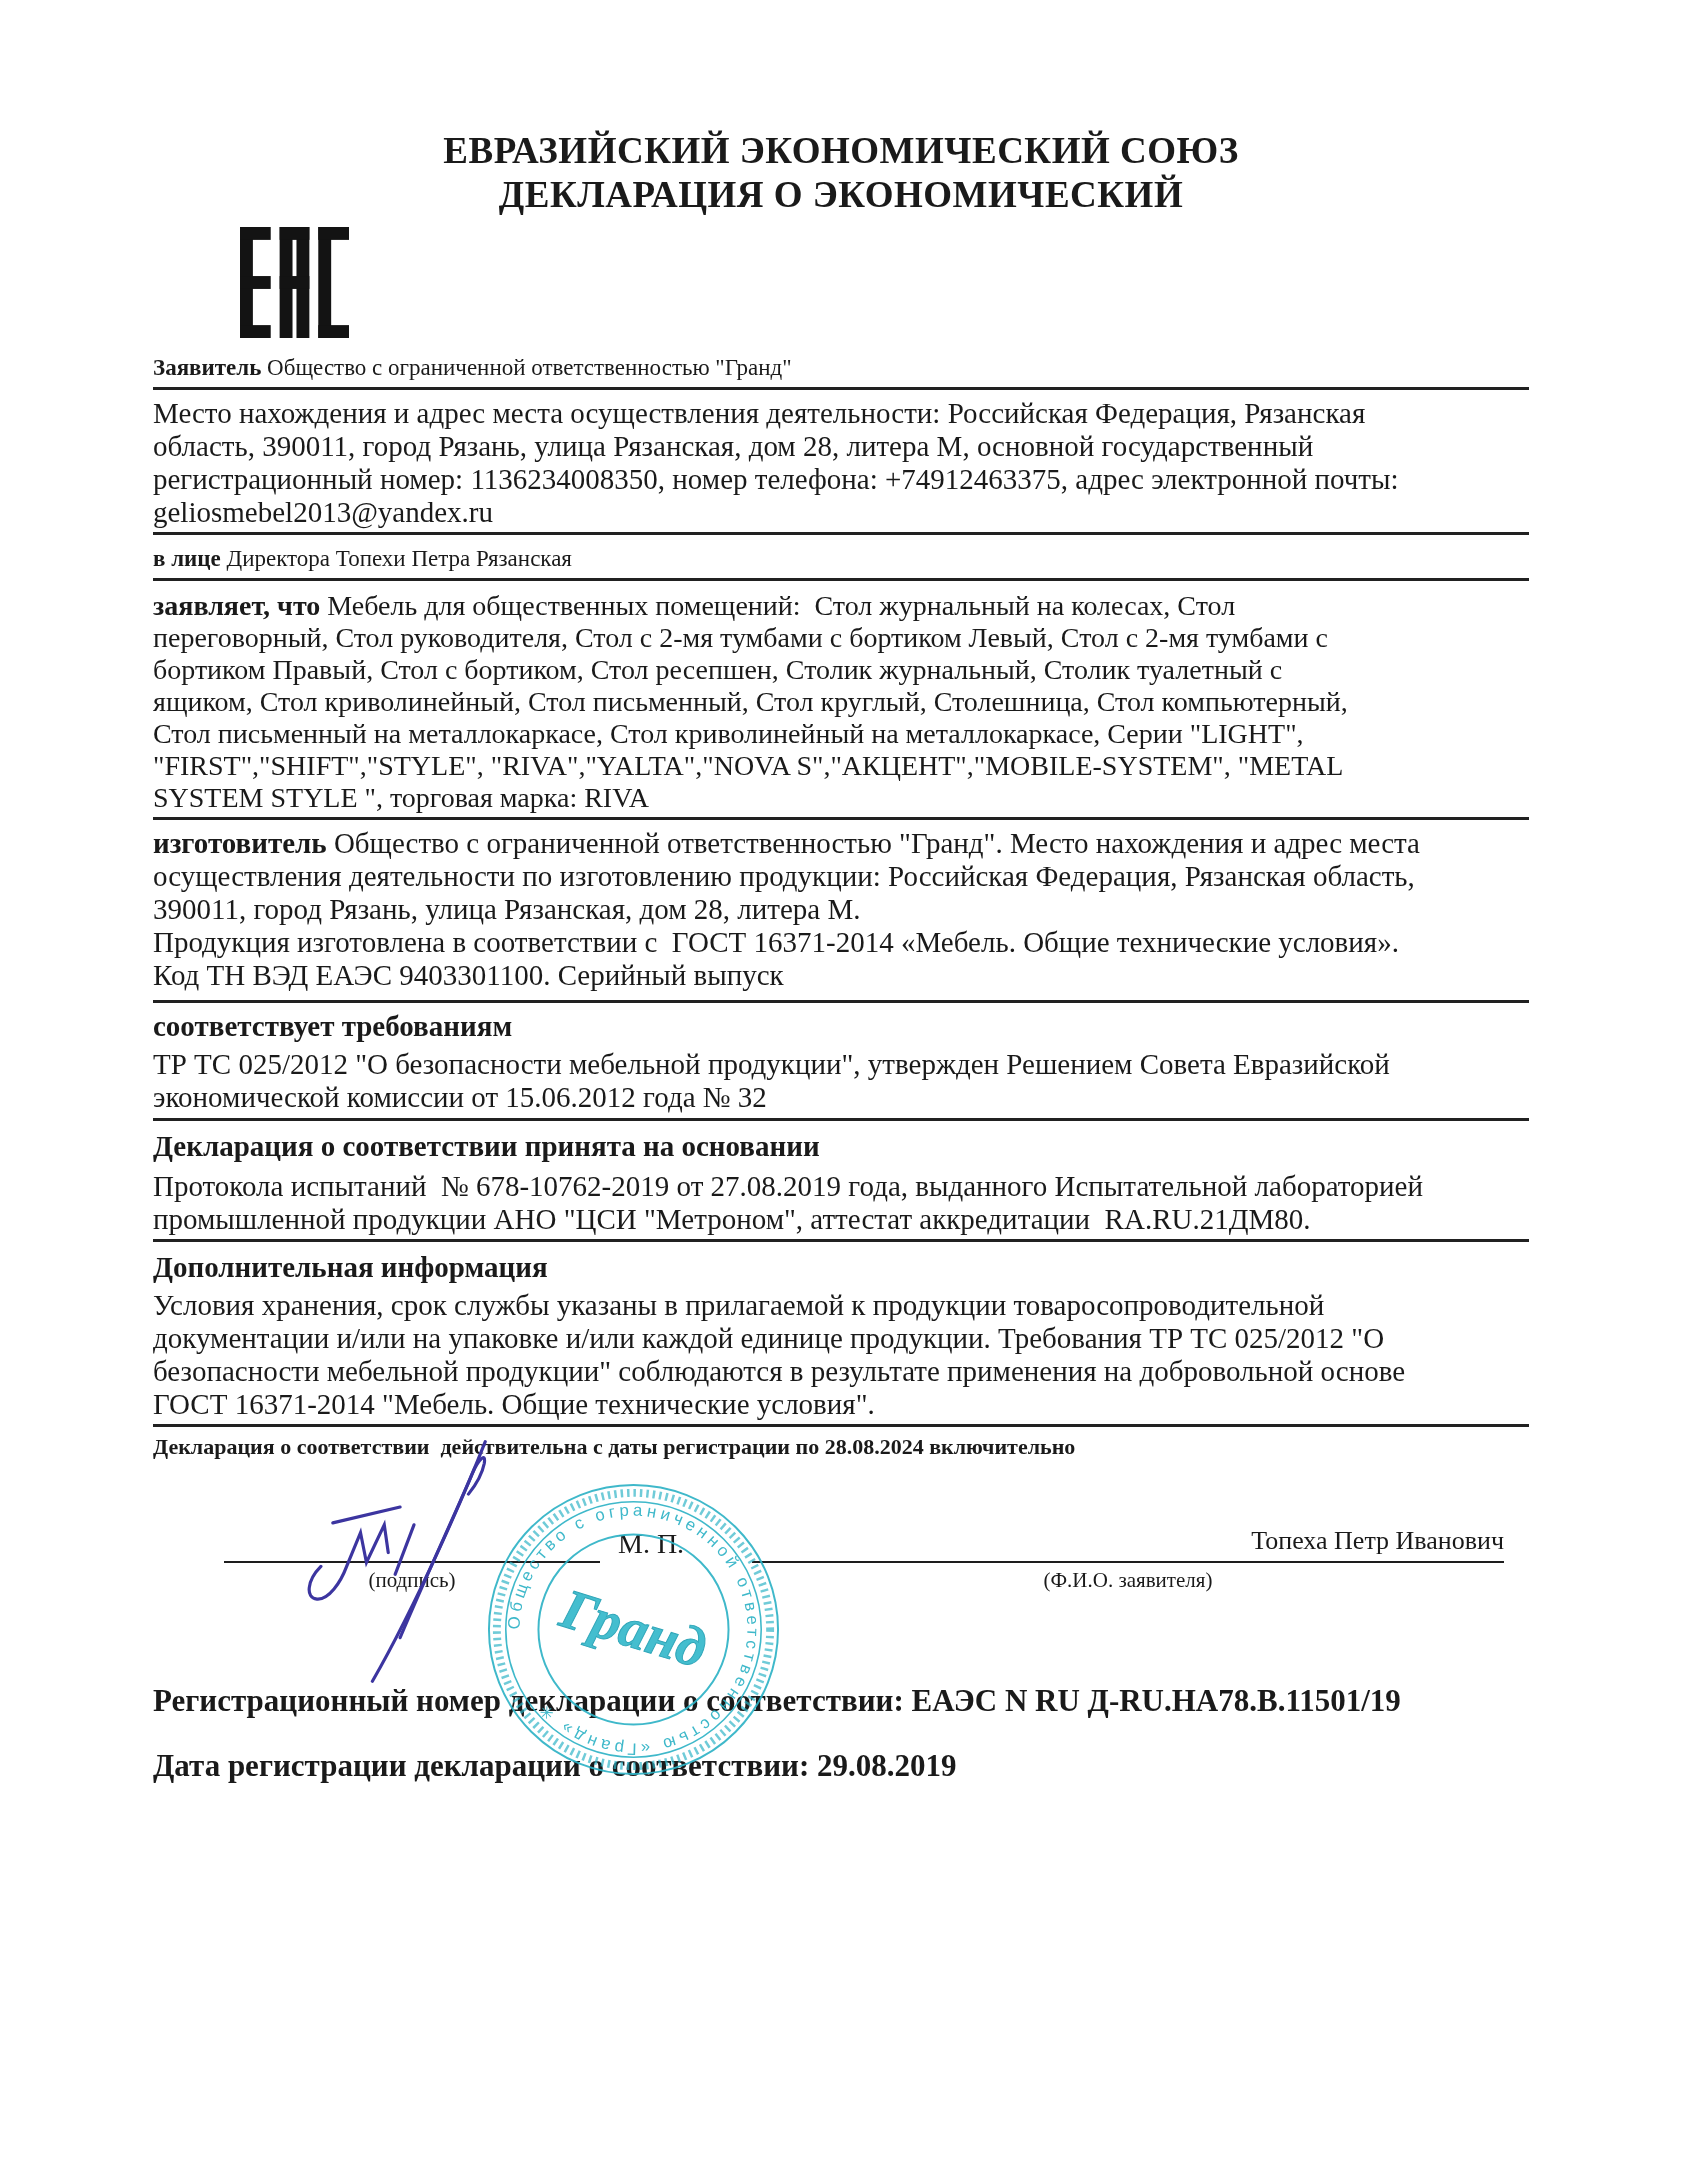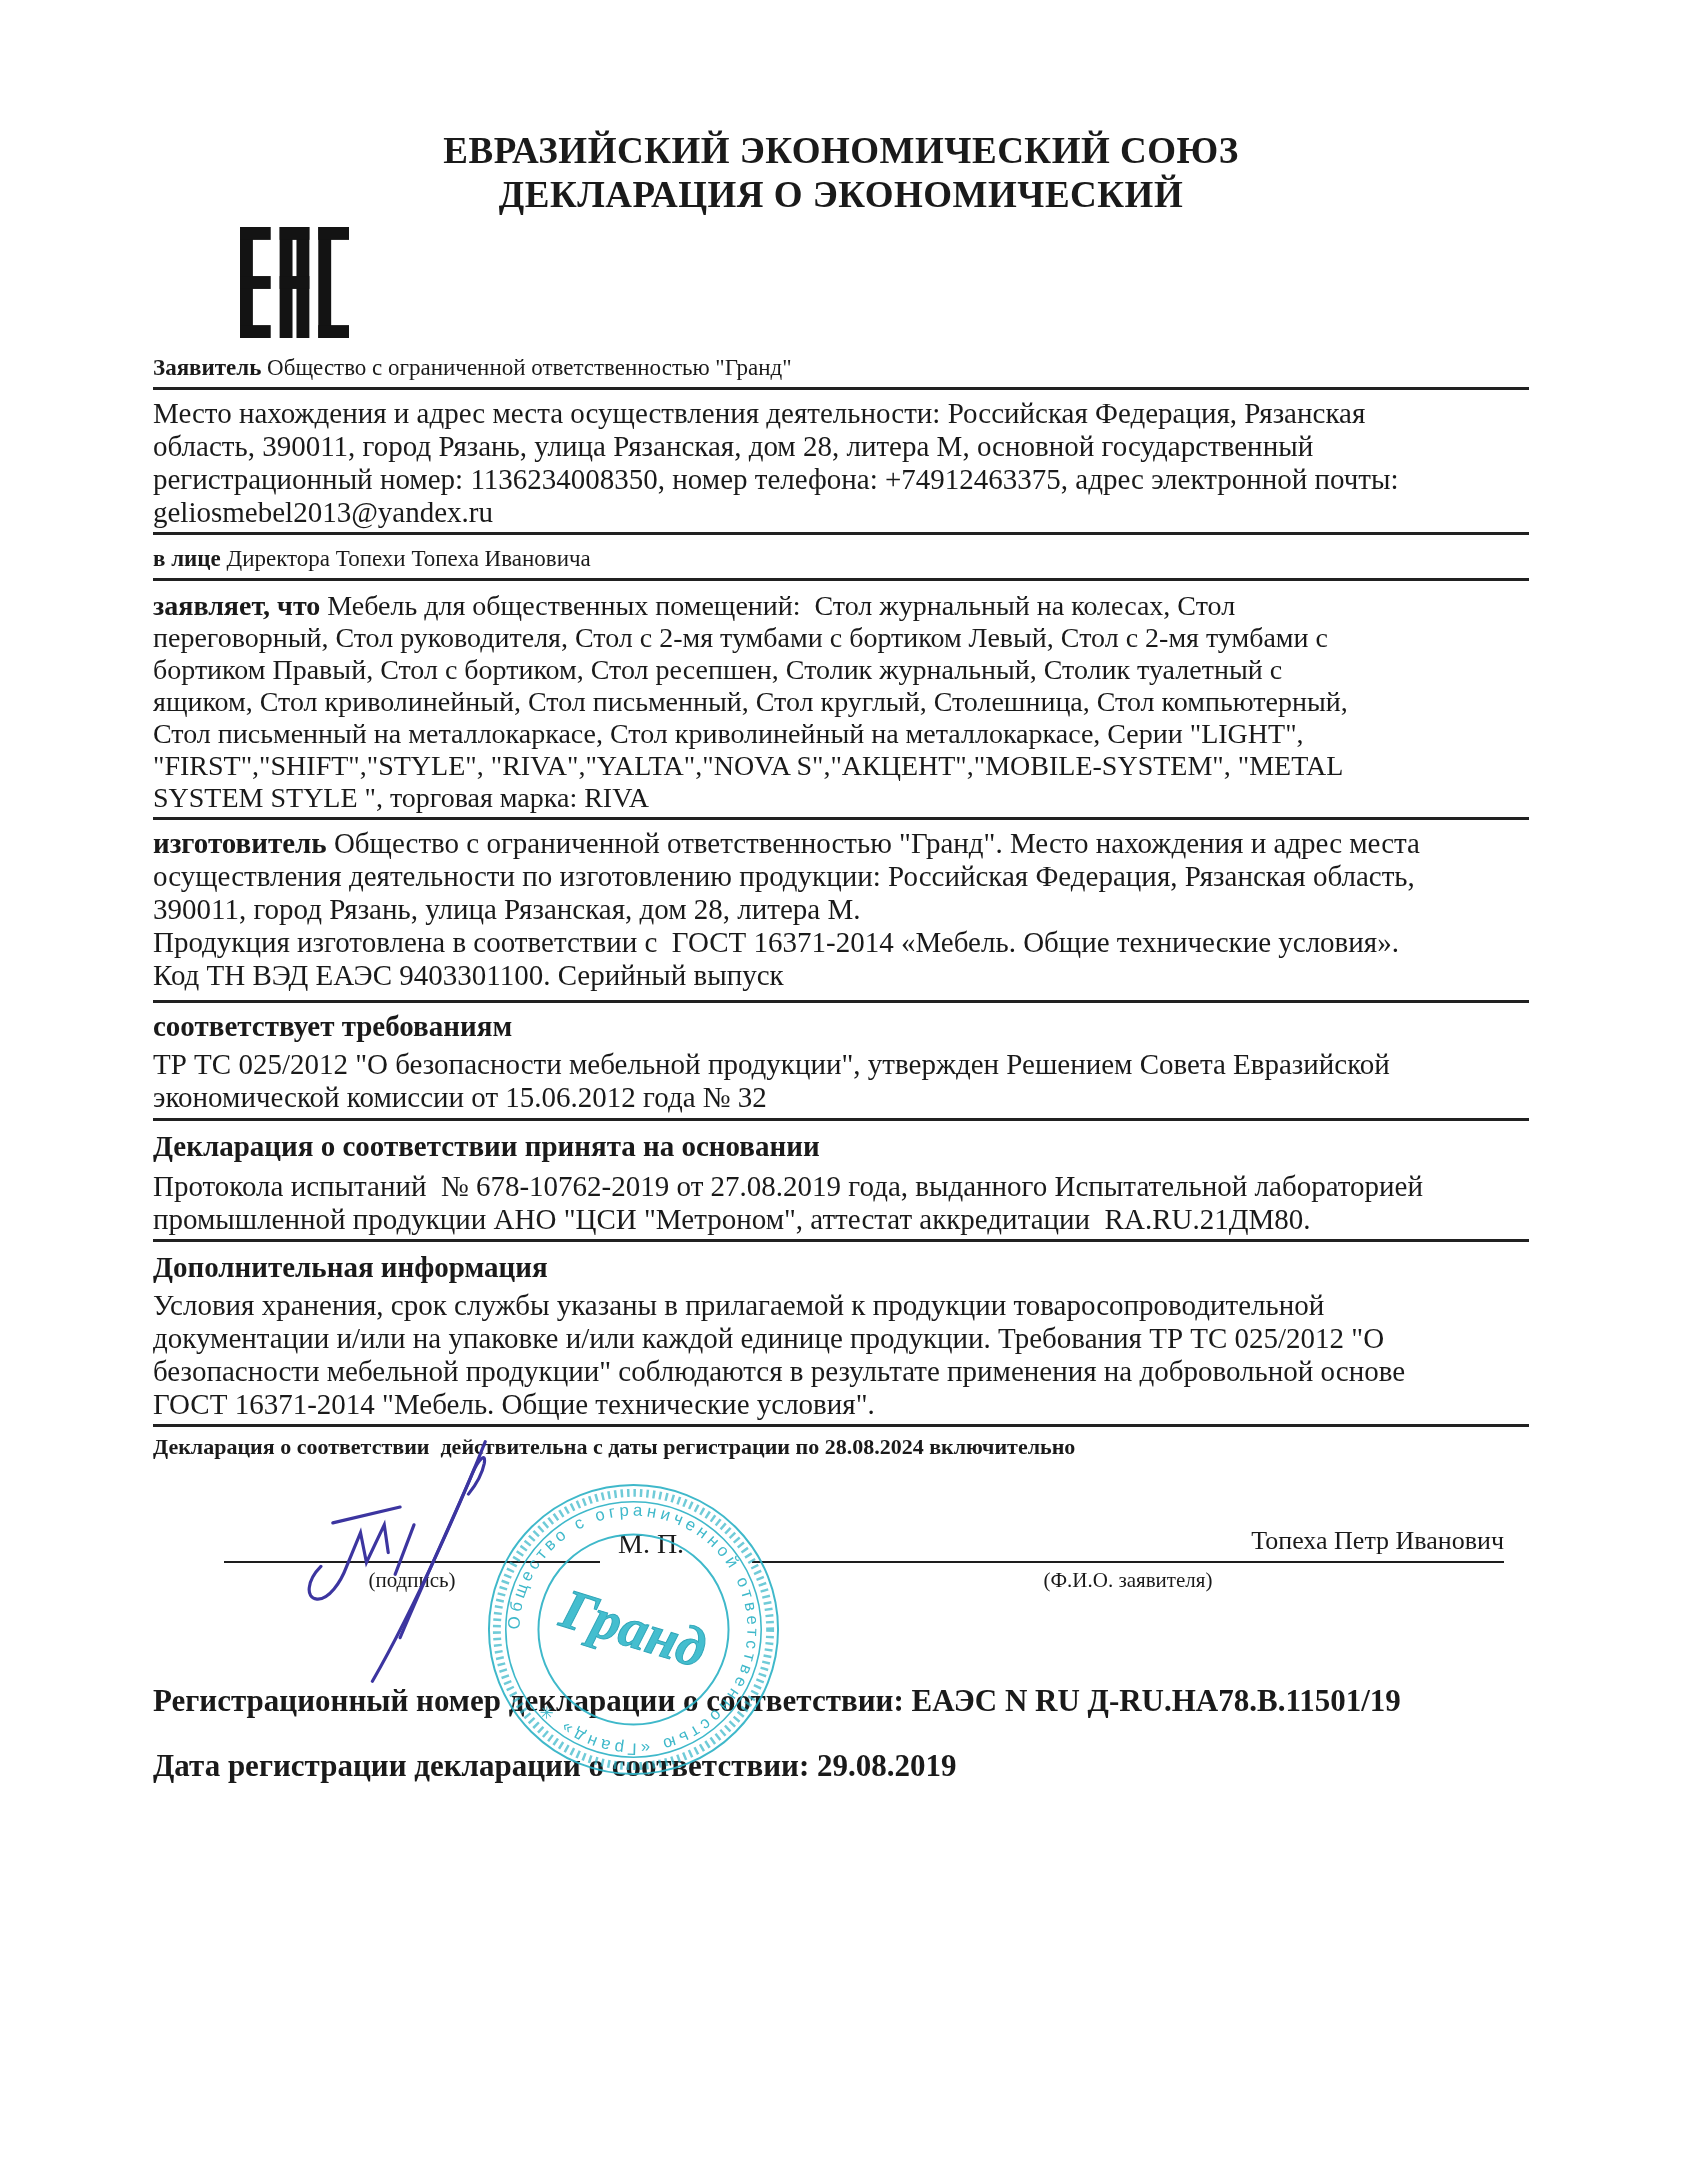--- a/index.html
+++ b/index.html
@@ -61,21 +61,21 @@
   <div class="rule"></div>
 
   <div class="p">
       <div>Место нахождения и адрес места осуществления деятельности: Российская Федерация, Рязанская</div>
       <div>область, 390011, город Рязань, улица Рязанская, дом 28, литера М, основной государственный</div>
       <div>регистрационный номер: 1136234008350, номер телефона: +74912463375, адрес электронной почты:</div>
       <div>geliosmebel2013@yandex.ru</div>
     </div>
   <div class="rule"></div>
 
-  <div class="row" style="margin-top:7px"><b>в лице</b><span> Директора Топехи Топеха Ивановича</span></div>
+  <div class="row" style="margin-top:7px"><b>в лице</b><span> Директора Топехи Петра Рязанская</span></div>
   <div class="rule"></div>
 
   <div style="margin-top:9px">
     <div class="p-first tight"><b>заявляет, что</b><span> Мебель для общественных помещений:  Стол журнальный на колесах, Стол</span></div>
     <div class="p tight" style="margin-top:0">
         <div>переговорный, Стол руководителя, Стол с 2-мя тумбами с бортиком Левый, Стол с 2-мя тумбами с</div>
         <div>бортиком Правый, Стол с бортиком, Стол ресепшен, Столик журнальный, Столик туалетный с</div>
         <div>ящиком, Стол криволинейный, Стол письменный, Стол круглый, Столешница, Стол компьютерный,</div>
         <div>Стол письменный на металлокаркасе, Стол криволинейный на металлокаркасе, Серии "LIGHT",</div>
         <div>"FIRST","SHIFT","STYLE", "RIVA","YALTA","NOVA S","АКЦЕНТ","MOBILE-SYSTEM", "METAL</div>

